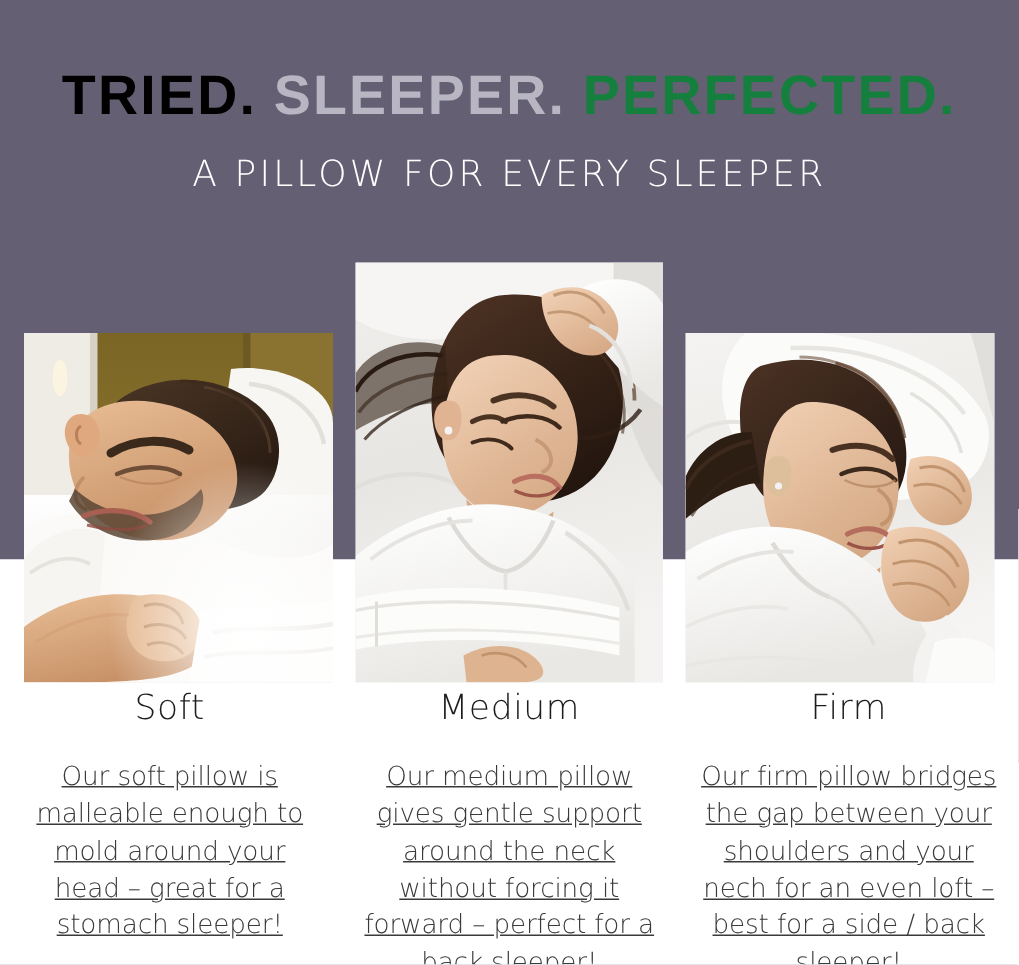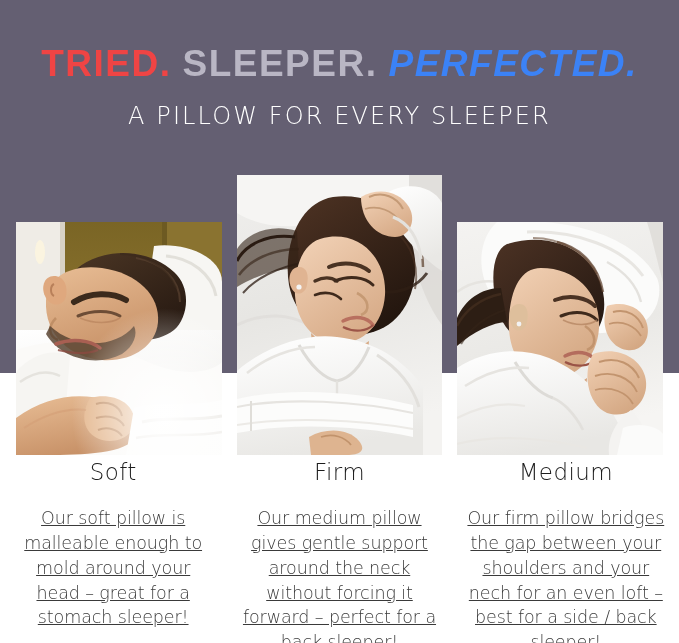--- a/index.html
+++ b/index.html
@@ -38,23 +38,23 @@
     left: 0; top: 45px;
     width: 679px;
     text-align: center;
     white-space: nowrap;
     font-family: "Liberation Sans", sans-serif;
     font-weight: bold;
     font-size: 37px;
     letter-spacing: 1.5px;
     line-height: 1;
   }
-  .hl-1 { color: #ef4444; }
+  .hl-1 { color: #000000; }
   .hl-2 { color: #b9b6c4; }
-  .hl-3 { color: #3b82f6; font-style: italic; }
+  .hl-3 { color: #15803d; }
   .hl-sp { display: inline-block; width: 11px; }
 
   .subhead {
     position: absolute;
     left: 0; top: 104px;
     width: 679px;
     text-align: center;
     white-space: nowrap;
     font-family: "DejaVu Sans", sans-serif;
     font-weight: 300;
@@ -358,24 +358,24 @@
       <path d="M166 206 C182 200 200 204 206 212 L206 233 L160 233 Z" fill="#fbfbfa"></path>
       <path d="M0 222 C40 212 90 216 130 226" stroke="#e9e7e3" stroke-width="2.2" fill="none"></path>
     </svg>
   </div>
 
   <div class="caption-row">
     <div class="caption-cell">
       <div class="caption-title">Soft</div>
     </div>
     <div class="caption-cell">
+      <div class="caption-title">Medium</div>
+    </div>
+    <div class="caption-cell">
       <div class="caption-title">Firm</div>
-    </div>
-    <div class="caption-cell">
-      <div class="caption-title">Medium</div>
     </div>
   </div>
 
   <div class="body-row">
     <div class="body-cell">
       <p class="body-text">Our soft pillow is malleable enough to mold around your head – great for a stomach sleeper!</p>
     </div>
     <div class="body-cell">
       <p class="body-text">Our medium pillow gives gentle support around the neck without forcing it forward – perfect for a back sleeper!</p>
     </div>

